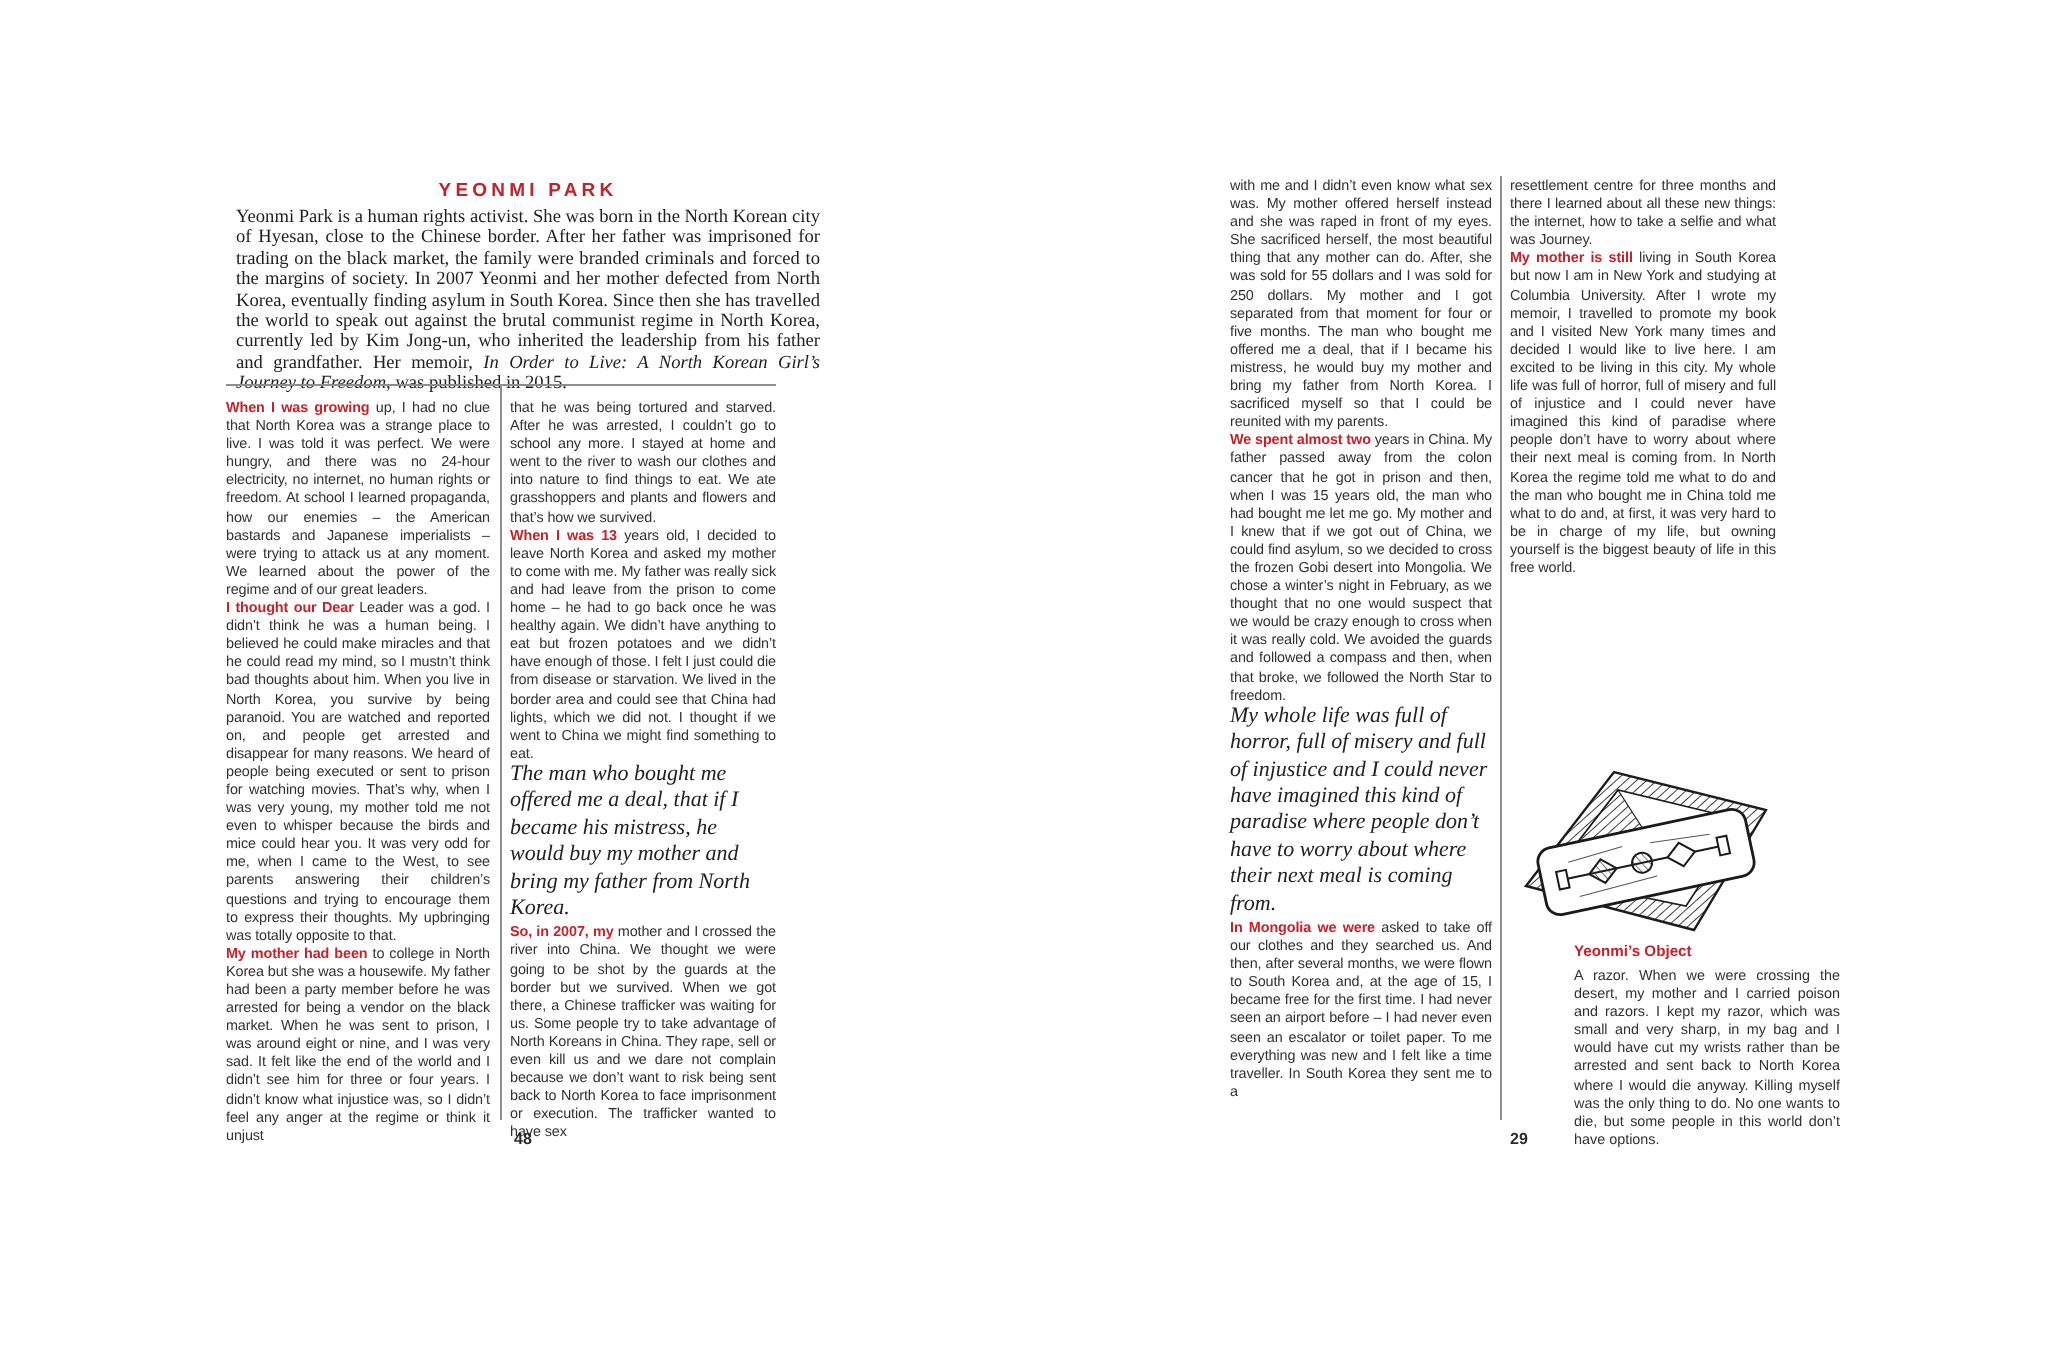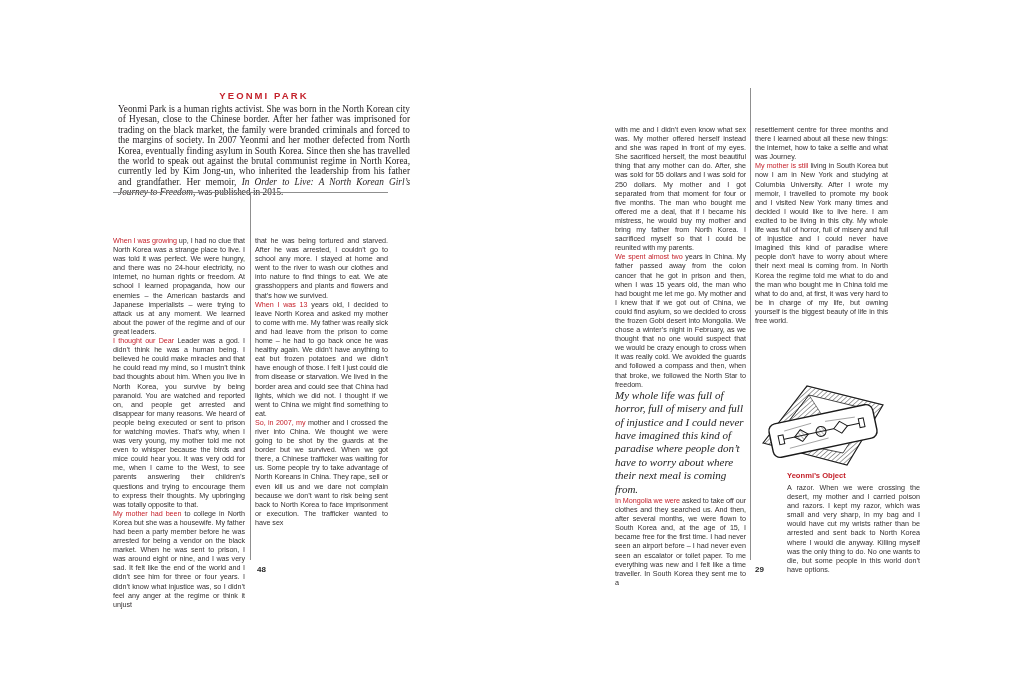--- a/index.html
+++ b/index.html
@@ -32,24 +32,23 @@
   .rule-h { background: #8f8f8f; height: 1px; }
   .rule-v { background: #8f8f8f; width: 1px; }
 
   
   .col {
     font-size: 7.2px;
     line-height: 9.1px;
     letter-spacing: -0.05px;
     text-align: justify;
     color: #343031;
-    margin-top: 37px;
   }
   .col p { margin: 0; }
-  .lead { font-weight: normal; color: #c4222b; }
+  .lead { font-weight: bold; color: #c4222b; }
 
   .pull-quote {
     font-family: "Liberation Serif", serif;
     font-style: italic;
     font-size: 11px;
     line-height: 13.4px;
     letter-spacing: 0;
     color: #222;
     text-align: left;
     margin: 9px 0 9px 0;
@@ -91,20 +90,21 @@
 
 <div class="abs col" style="left:113px; top:199px; width:132px;">
   <p><span class="lead">When I was growing</span><span> up, I had no clue that North Korea was a strange place to live. I was told it was perfect. We were hungry, and there was no 24-hour electricity, no internet, no human rights or freedom. At school I learned propaganda, how our enemies – the American bastards and Japanese imperialists – were trying to attack us at any moment. We learned about the power of the regime and of our great leaders.</span></p>
   <p><span class="lead">I thought our Dear</span><span> Leader was a god. I didn’t think he was a human being. I believed he could make miracles and that he could read my mind, so I mustn’t think bad thoughts about him. When you live in North Korea, you survive by being paranoid. You are watched and reported on, and people get arrested and disappear for many reasons. We heard of people being executed or sent to prison for watching movies. That’s why, when I was very young, my mother told me not even to whisper because the birds and mice could hear you. It was very odd for me, when I came to the West, to see parents answering their children’s questions and trying to encourage them to express their thoughts. My upbringing was totally opposite to that.</span></p>
   <p><span class="lead">My mother had been</span><span> to college in North Korea but she was a housewife. My father had been a party member before he was arrested for being a vendor on the black market. When he was sent to prison, I was around eight or nine, and I was very sad. It felt like the end of the world and I didn’t see him for three or four years. I didn’t know what injustice was, so I didn’t feel any anger at the regime or think it unjust</span></p>
 </div>
 
 <div class="abs col" style="left:255px; top:199px; width:133px;">
   <p>that he was being tortured and starved. After he was arrested, I couldn’t go to school any more. I stayed at home and went to the river to wash our clothes and into nature to find things to eat. We ate grasshoppers and plants and flowers and that’s how we survived.</p>
   <p><span class="lead">When I was 13</span><span> years old, I decided to leave North Korea and asked my mother to come with me. My father was really sick and had leave from the prison to come home – he had to go back once he was healthy again. We didn’t have anything to eat but frozen potatoes and we didn’t have enough of those. I felt I just could die from disease or starvation. We lived in the border area and could see that China had lights, which we did not. I thought if we went to China we might find something to eat.</span></p>
+  <p class="pull-quote">The man who bought me offered me a deal, that if I became his mistress, he would buy my mother and bring my father from North Korea.</p>
   <p><span class="lead">So, in 2007, my</span><span> mother and I crossed the river into China. We thought we were going to be shot by the guards at the border but we survived. When we got there, a Chinese trafficker was waiting for us. Some people try to take advantage of North Koreans in China. They rape, sell or even kill us and we dare not complain because we don’t want to risk being sent back to North Korea to face imprisonment or execution. The trafficker wanted to have sex</span></p>
 </div>
 
 <div class="abs page-number" style="left:257px; top:565px;">48</div>
 
 <div class="abs rule-v" style="left:750px; top:88px; height:472px;"></div>
 
 <div class="abs col" style="left:615px; top:88px; width:131px;">
   <p>with me and I didn’t even know what sex was. My mother offered herself instead and she was raped in front of my eyes. She sacrificed herself, the most beautiful thing that any mother can do. After, she was sold for 55 dollars and I was sold for 250 dollars. My mother and I got separated from that moment for four or five months. The man who bought me offered me a deal, that if I became his mistress, he would buy my mother and bring my father from North Korea. I sacrificed myself so that I could be reunited with my parents.</p>
   <p><span class="lead">We spent almost two</span><span> years in China. My father passed away from the colon cancer that he got in prison and then, when I was 15 years old, the man who had bought me let me go. My mother and I knew that if we got out of China, we could find asylum, so we decided to cross the frozen Gobi desert into Mongolia. We chose a winter’s night in February, as we thought that no one would suspect that we would be crazy enough to cross when it was really cold. We avoided the guards and followed a compass and then, when that broke, we followed the North Star to freedom.</span></p>

